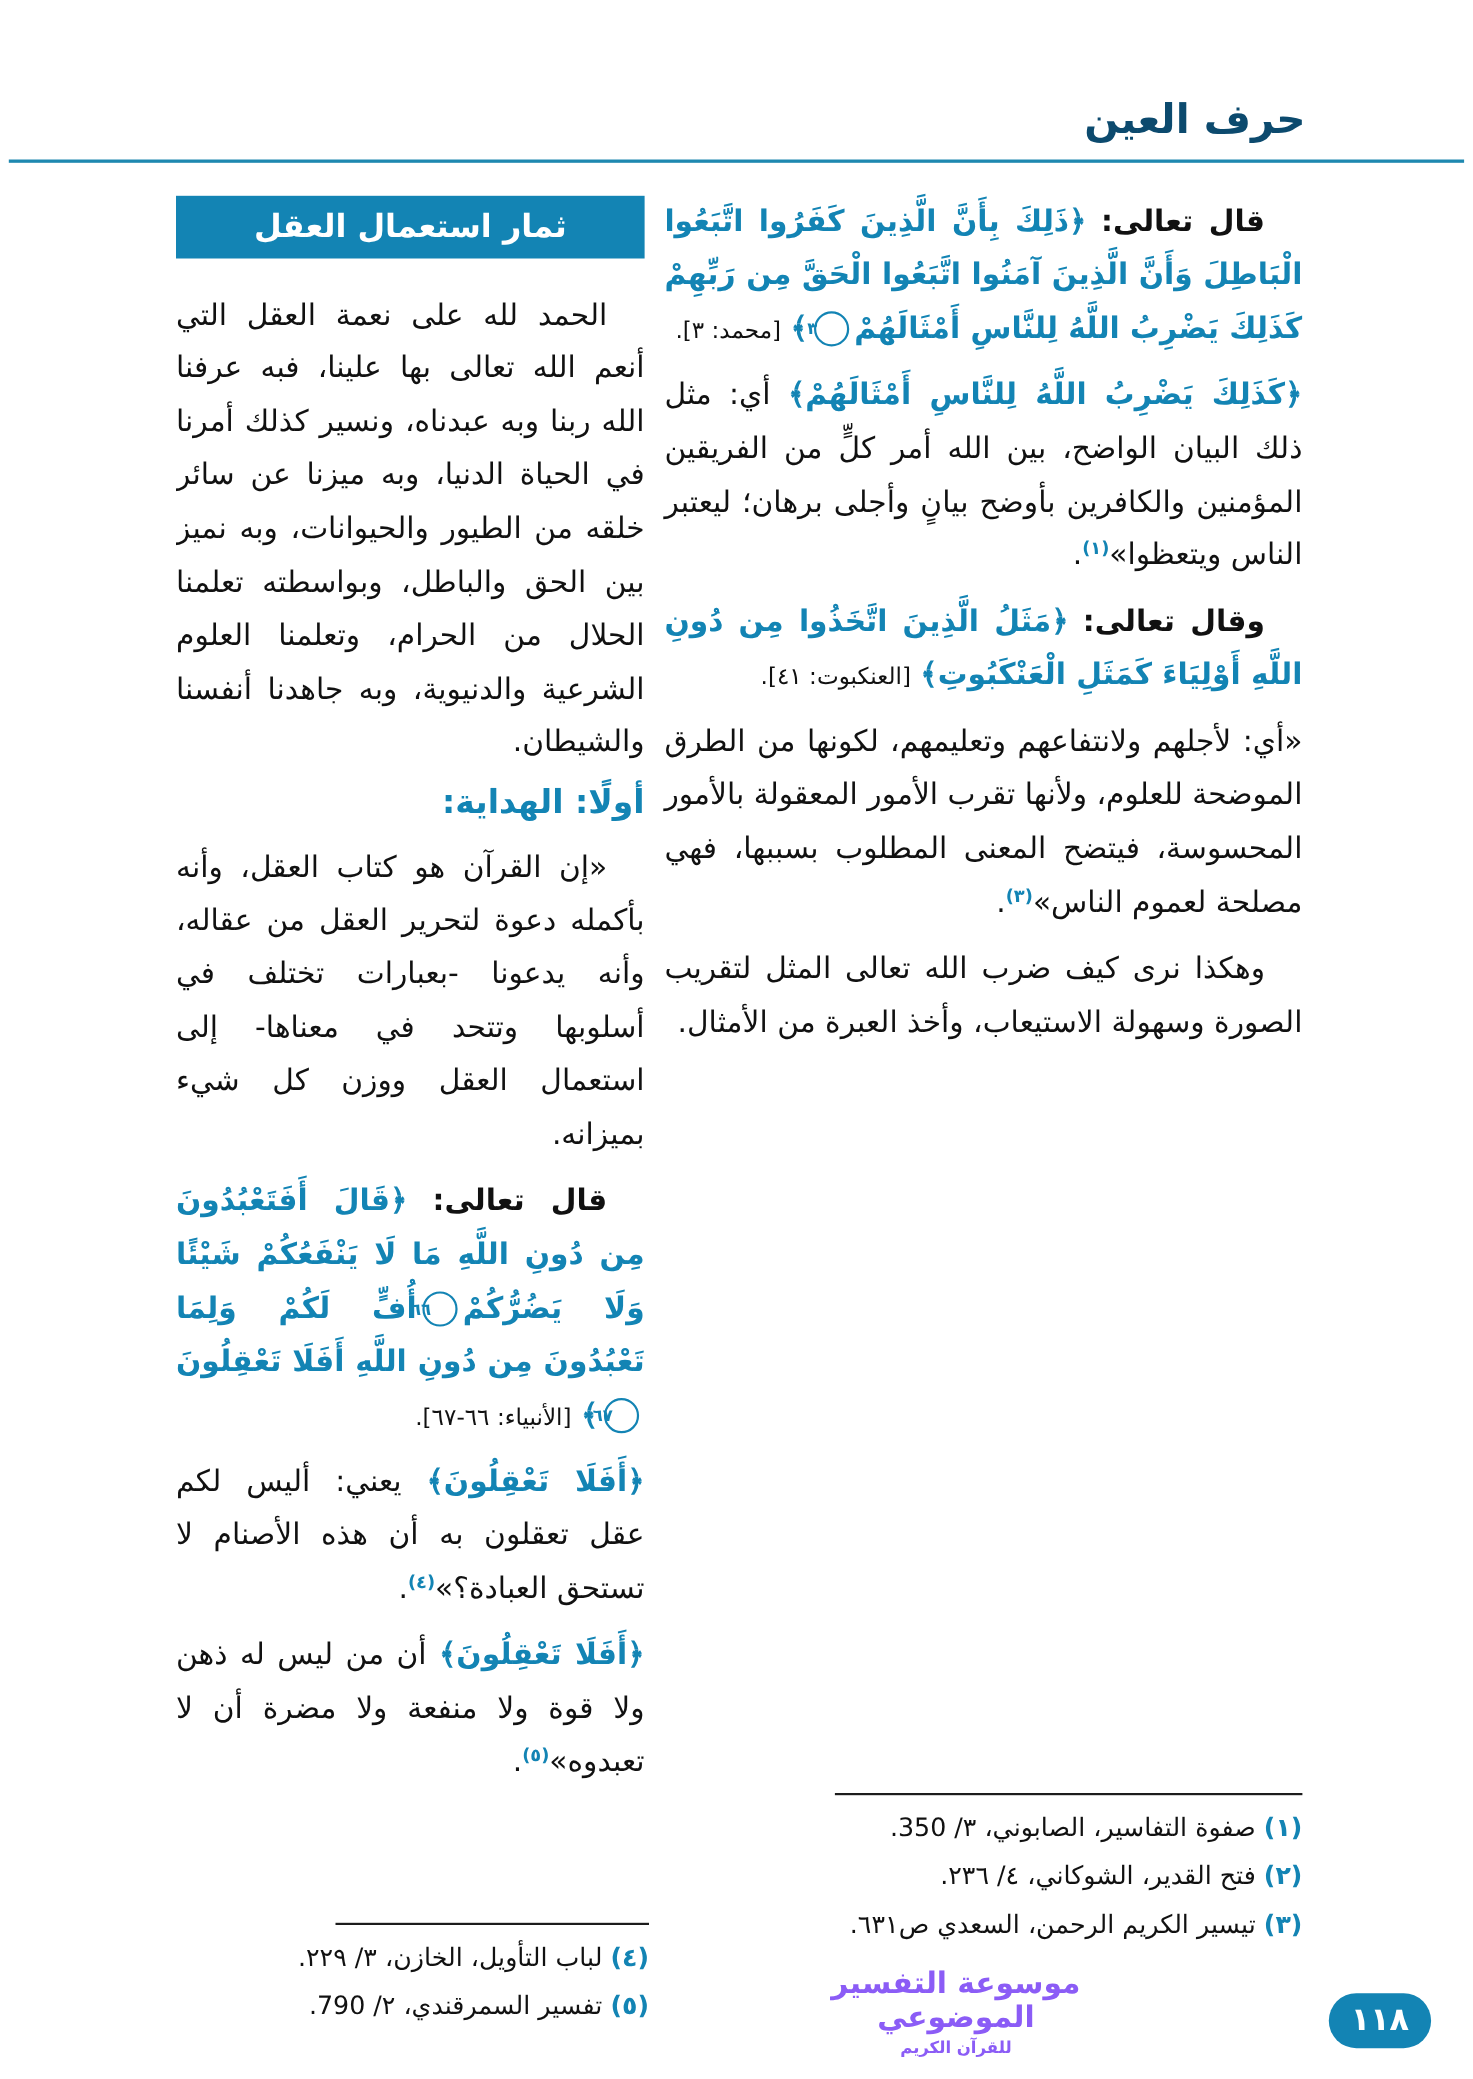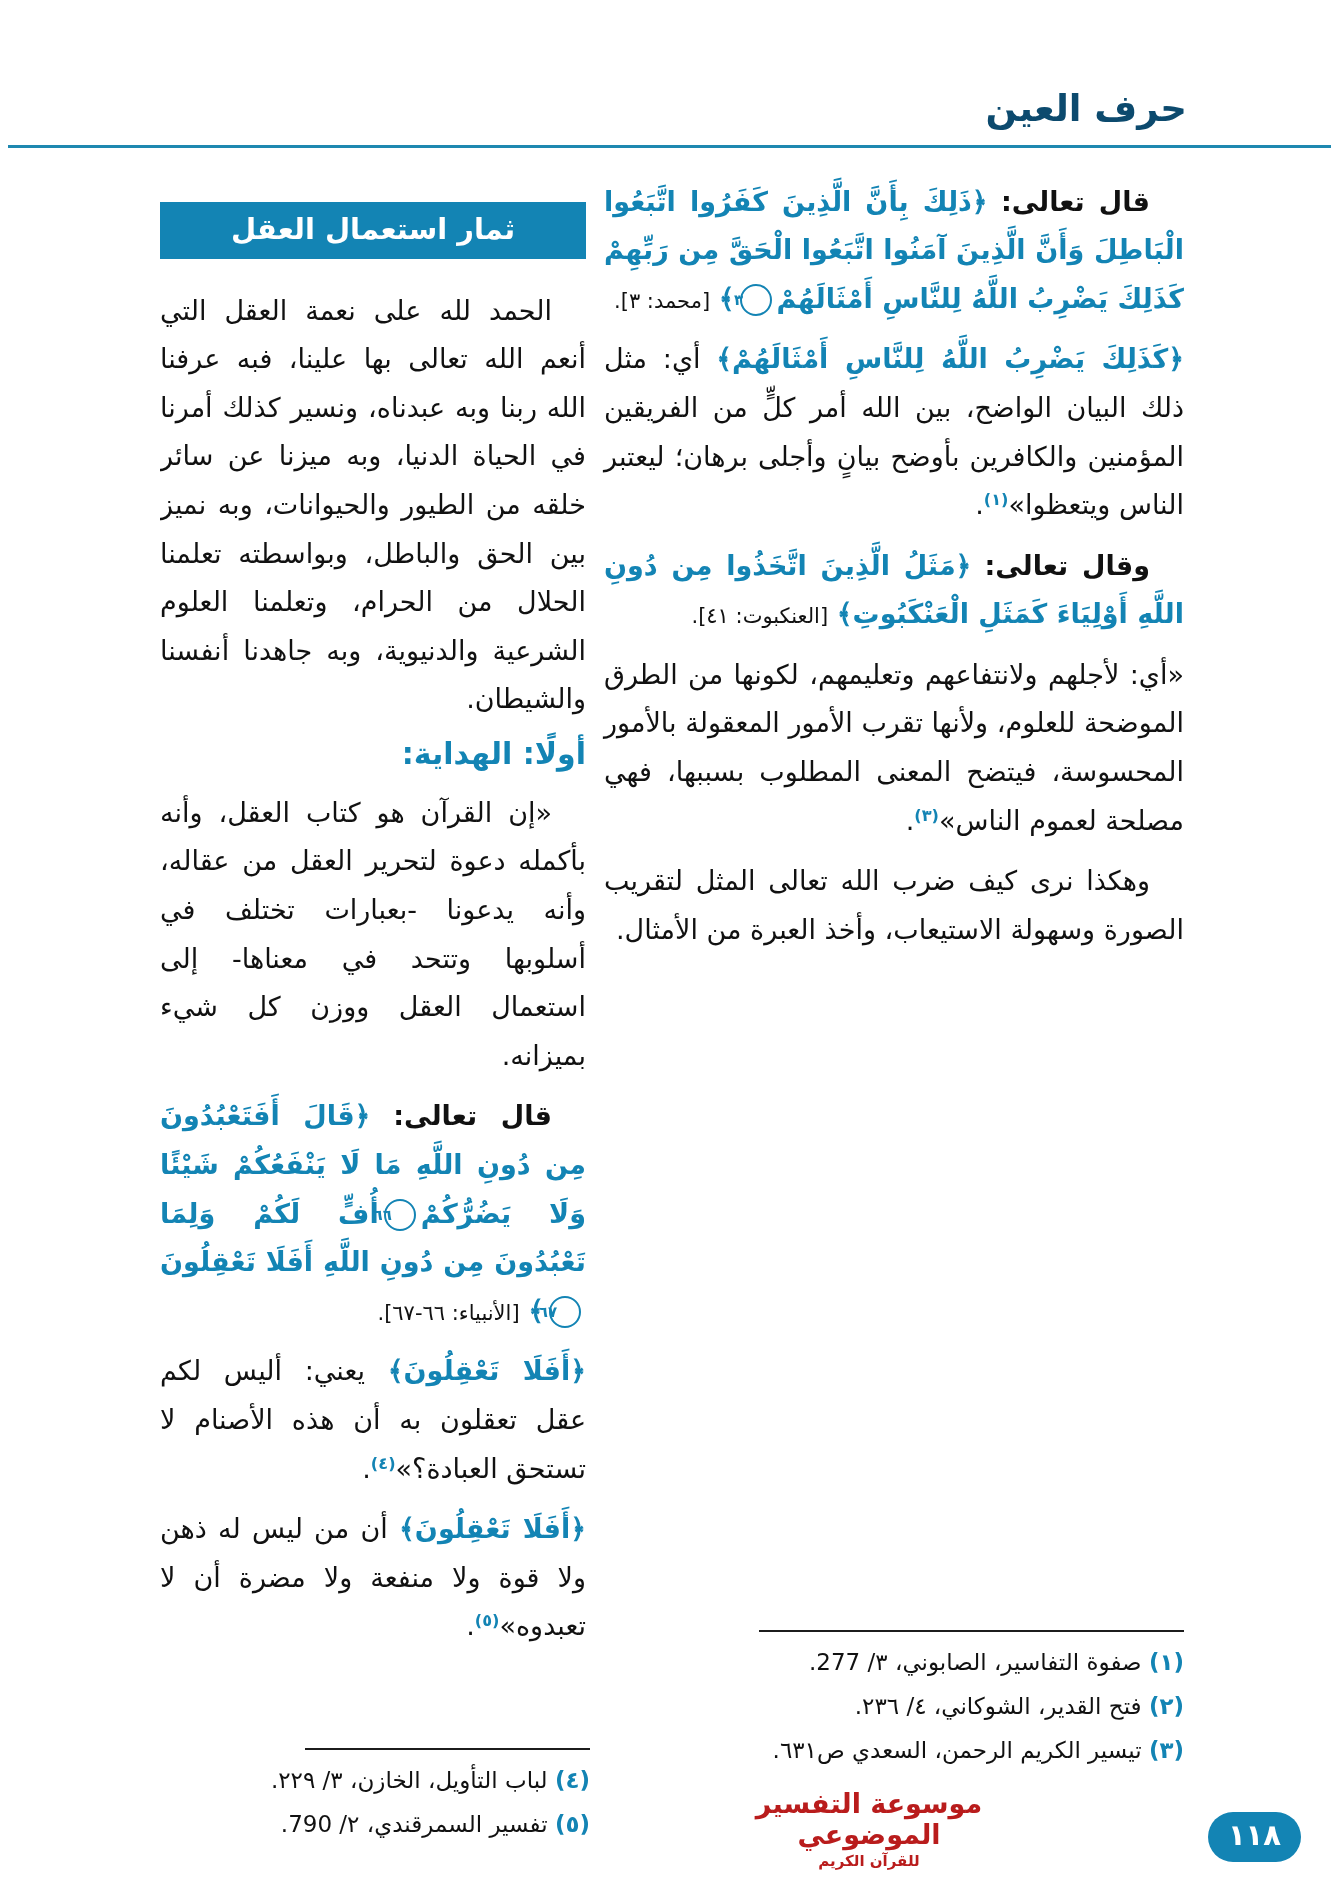--- a/index.html
+++ b/index.html
@@ -82,21 +82,20 @@
 
   
   .section-title-box {
     background: #1384b4;
     color: #ffffff;
     text-align: center;
     font-weight: bold;
     font-size: 29px;
     padding: 10px 6px 13px 6px;
     margin-bottom: 28px;
-    margin-top: 24px;
   }
 
   .subheading {
     color: #1384b4;
     font-weight: bold;
     font-size: 30px;
     margin: 10px 0 18px 0;
     text-align: right;
   }
 
@@ -120,21 +119,21 @@
   .fn-line { margin-bottom: 6px; text-align: right; }
   .fn-marker { color: #1384b4; font-weight: bold; }
 
   
   .footer-logo {
     position: absolute;
     bottom: 20px;
     right: 335px;
     width: 270px;
     text-align: center;
-    color: #b91c1c;
+    color: #8b5cf6;
   }
   .footer-logo .logo-line1 {
     font-size: 27px;
     font-weight: bold;
     line-height: 1.15;
   }
   .footer-logo .logo-line2 {
     font-size: 15px;
     font-weight: bold;
     margin-top: 2px;
@@ -230,21 +229,21 @@
       </p>
 
     </section>
 
   </main>
 
   <aside class="footnotes footnotes-right">
     <div class="fn-rule"></div>
     <div class="fn-line">
       <span class="fn-marker">(١)</span>
-      <span class="fn-text">صفوة التفاسير، الصابوني، ٣/ 277.</span>
+      <span class="fn-text">صفوة التفاسير، الصابوني، ٣/ 350.</span>
     </div>
     <div class="fn-line">
       <span class="fn-marker">(٢)</span>
       <span class="fn-text">فتح القدير، الشوكاني، ٤/ ٢٣٦.</span>
     </div>
     <div class="fn-line">
       <span class="fn-marker">(٣)</span>
       <span class="fn-text">تيسير الكريم الرحمن، السعدي ص٦٣١.</span>
     </div>
   </aside>

